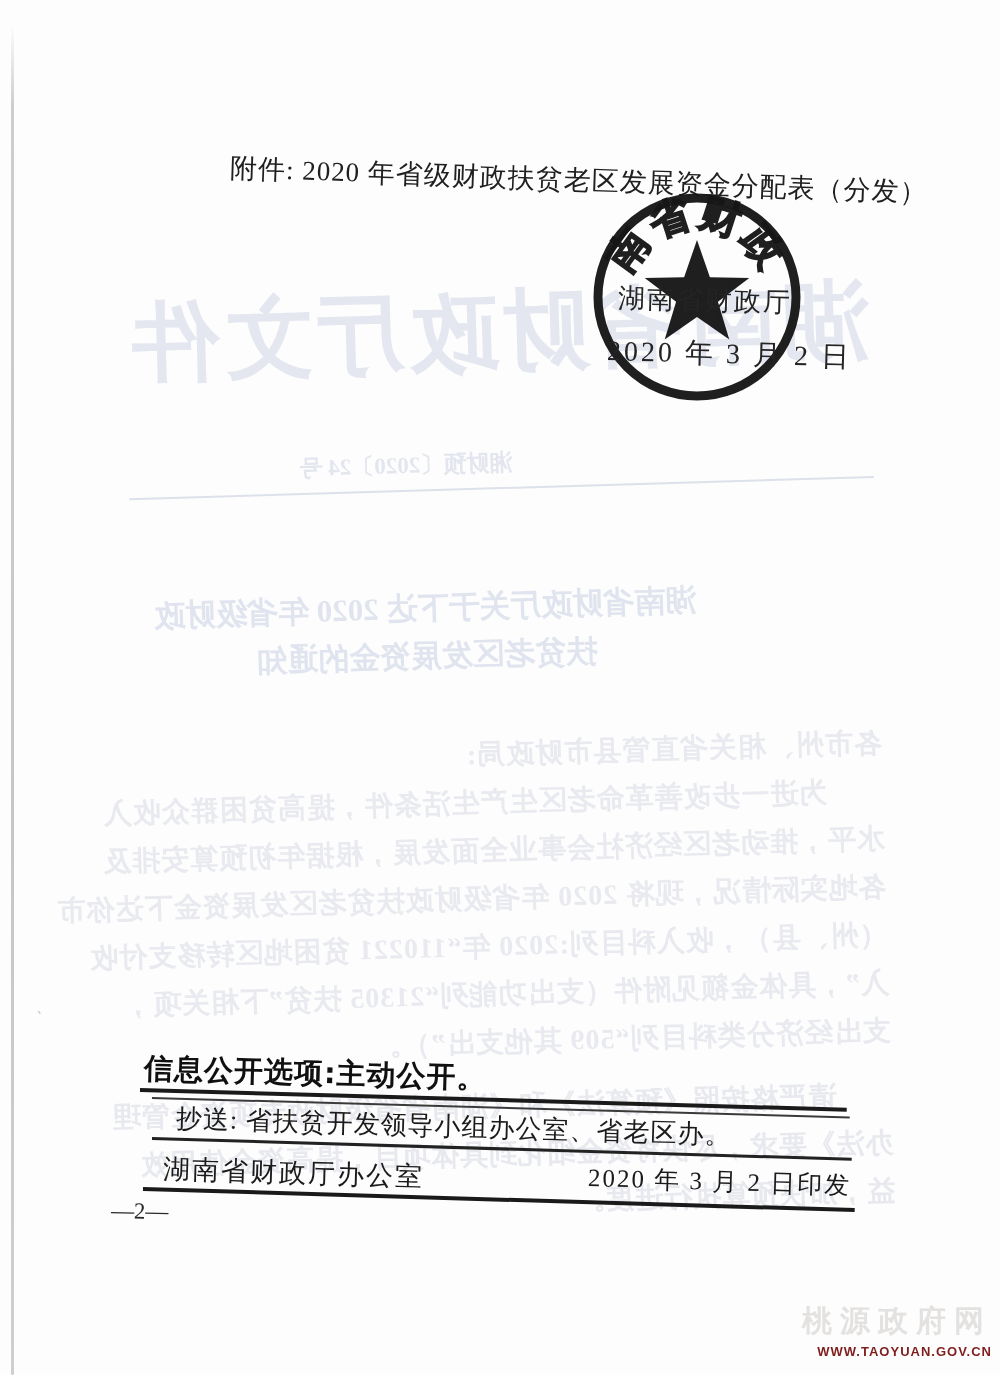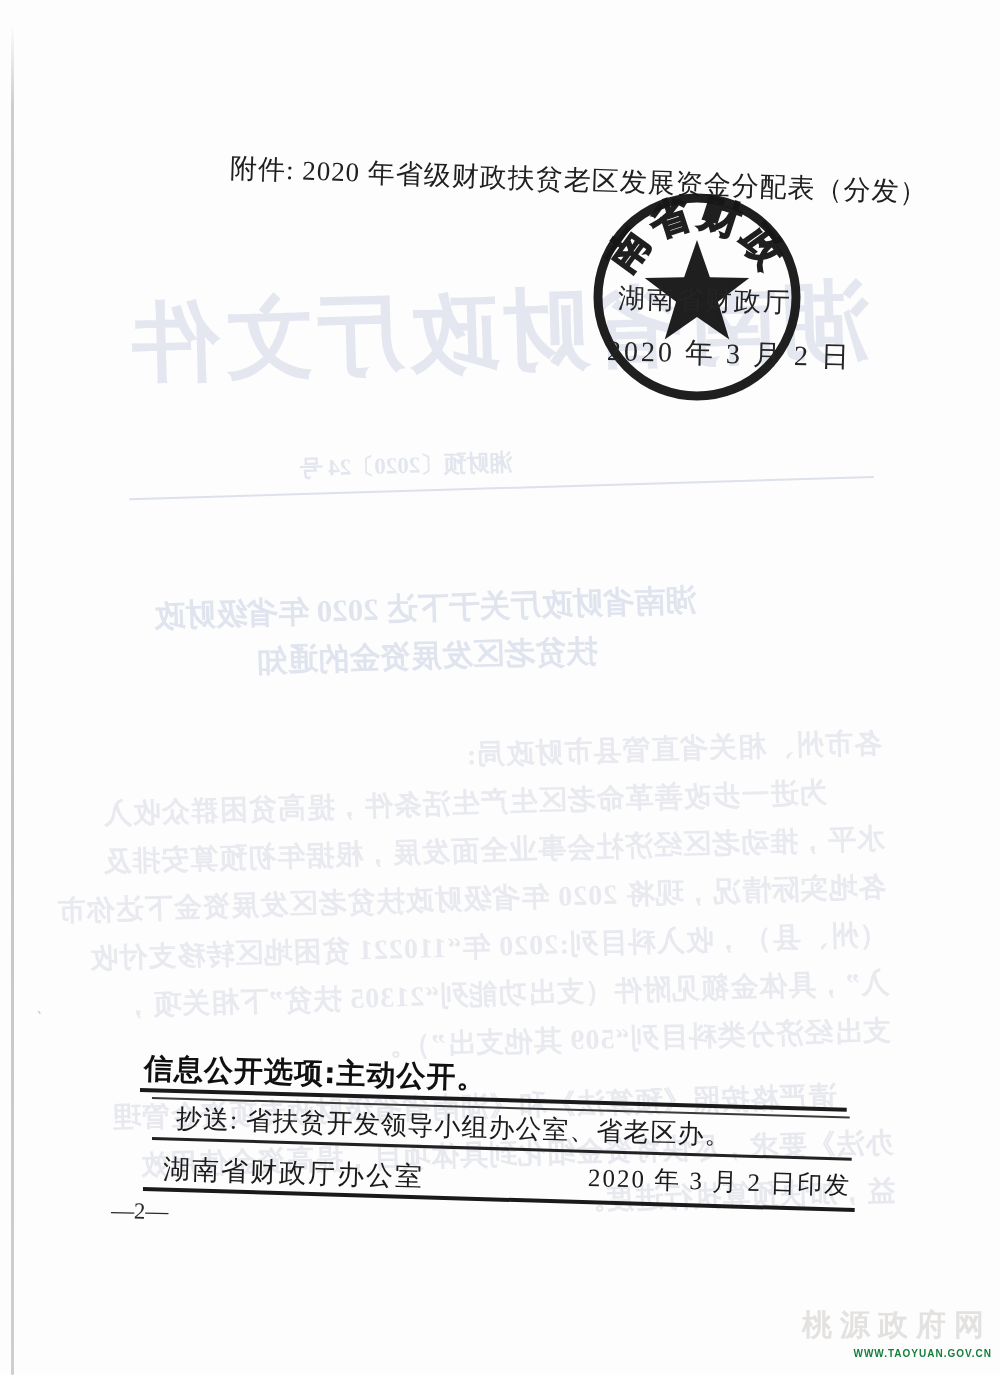--- a/index.html
+++ b/index.html
@@ -97,21 +97,21 @@
   
   .watermark{
     position:absolute;right:8px;bottom:16px;text-align:right;
     pointer-events:none;
   }
   .wm-cn{
     font-size:30px;letter-spacing:8px;color:#e4e2e0;font-weight:bold;
     font-family:"Liberation Serif","DejaVu Serif",serif;
   }
   .wm-en{
-    font-size:10px;letter-spacing:1px;color:#15803d;font-weight:bold;
+    font-size:13px;letter-spacing:1px;color:#7f1d1d;font-weight:bold;
     font-family:"Liberation Sans","DejaVu Sans",sans-serif;margin-top:2px;
   }
   .speck{position:absolute;color:#b9bcc4;font-size:15px;}
 </style>
 </head>
 <body>
 
 <div class="page">
 
   <div class="page-edge-left"></div>

